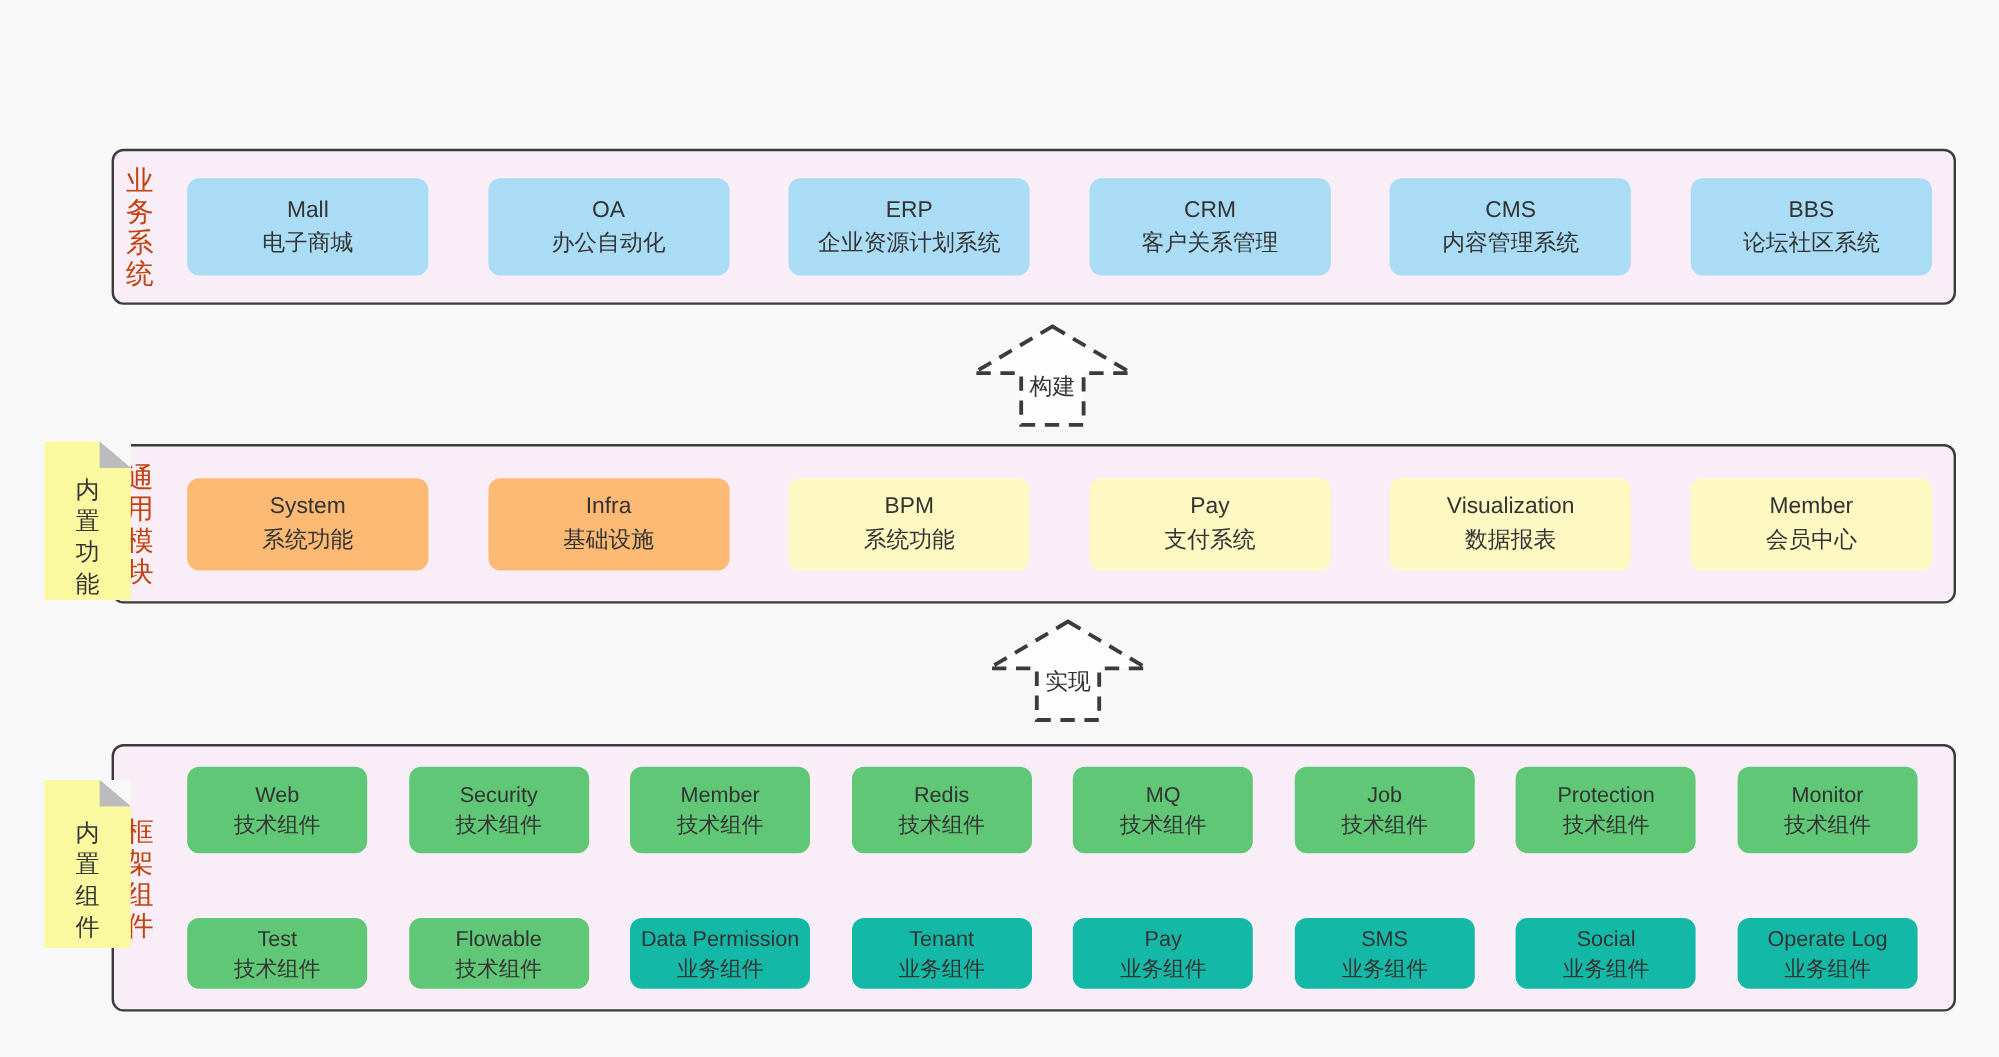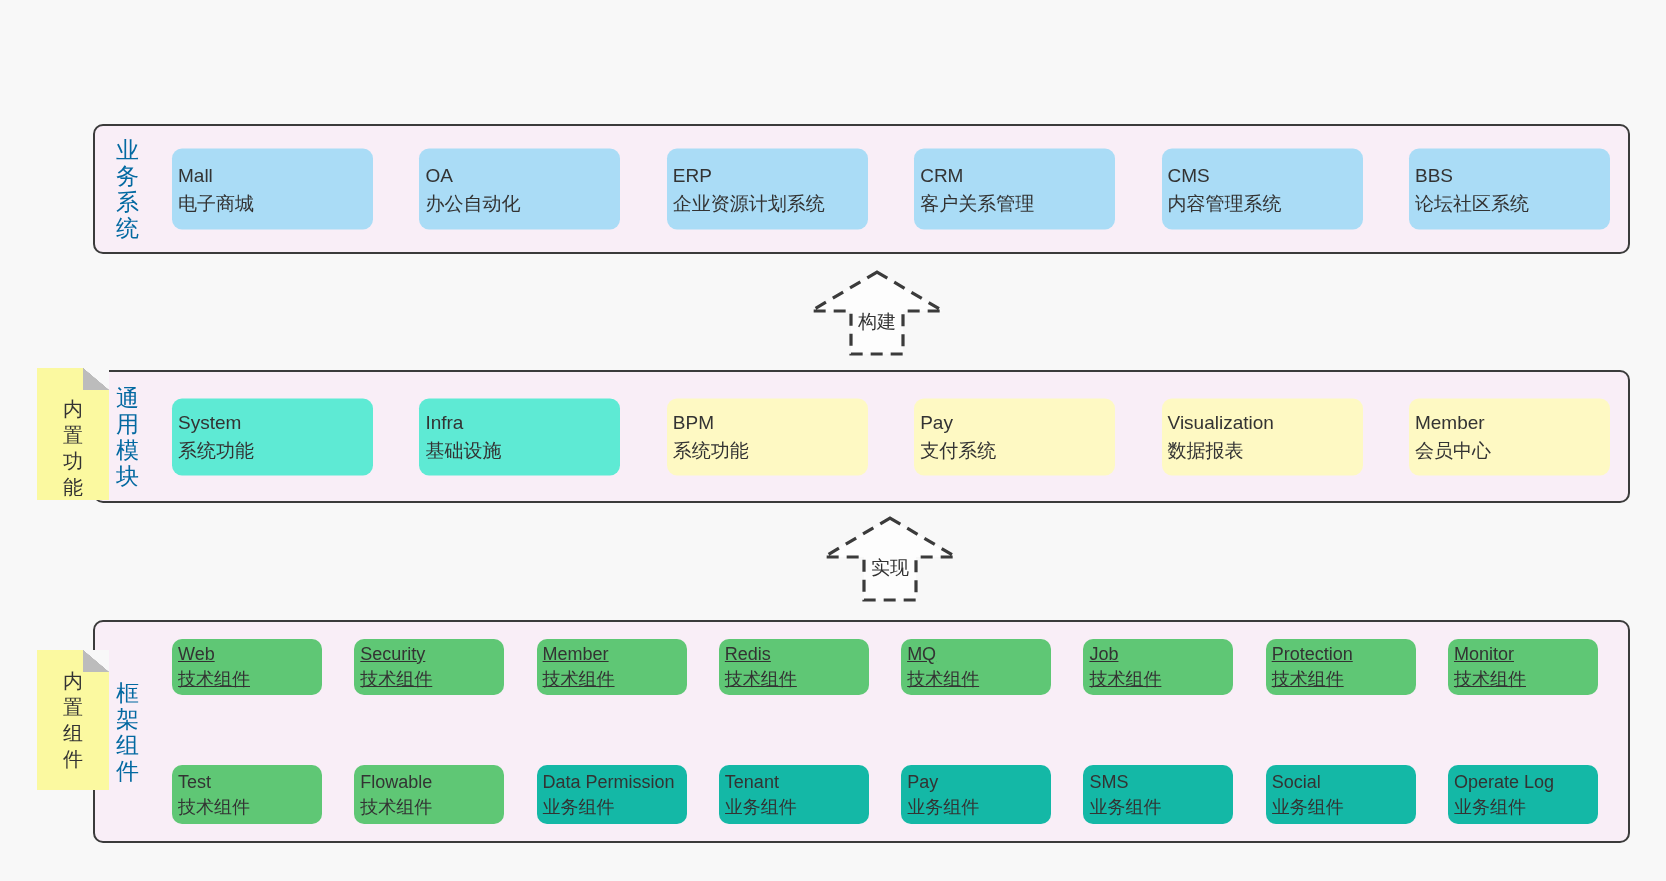--- a/index.html
+++ b/index.html
@@ -29,54 +29,53 @@
   #band-business   { top: 124px; height: 130px; }
   #band-modules    { top: 370px; height: 133px; }
   #band-components { top: 620px; height: 223px; }
 
   .side-label {
     position: absolute;
     left: 10px;
     top: 50%;
     transform: translateY(-50%);
     width: 34px;
-    text-align: right;
+    text-align: left;
     font-size: 23px;
     line-height: 26px;
     word-break: break-all;
-    color: #0369a1;
+    color: #c2410c;
   }
 
   
   .box-row {
     position: absolute;
     left: 61px;
     right: 18px;
     top: 50%;
     transform: translateY(-50%);
     display: flex;
     justify-content: space-between;
   }
   .box {
     display: flex;
     flex-direction: column;
     justify-content: center;
-    align-items: flex-start;
+    align-items: center;
     text-align: center;
     border-radius: 10px;
     font-size: 19px;
     line-height: 28px;
     box-sizing: border-box;
     padding: 2px 6px;
-    margin-left: 16px;
   }
   .box.wide { width: 201px; height: 81px; }
   #band-modules .box.wide { height: 77px; }
   .box.blue  { background: #aadcf6; }
-  .box.red   { background: #5eead4; }
+  .box.red   { background: #fdba74; }
   .box.pink  { background: #fef9c3; }
   .box.green { background: #5fc775; }
   .box.lgreen{ background: #14b8a6; }
 
   
   .grid {
     position: absolute;
     left: 61px;
     right: 30px;
     top: 17px;
@@ -88,21 +87,21 @@
   .grid-row {
     display: flex;
     justify-content: space-between;
   }
   .box.cell {
     width: 150px;
     height: 59px;
     font-size: 18px;
     line-height: 25px;
   }
-  .grid-row.first .box.cell { height: 56px; text-decoration: underline; }
+  .grid-row.first .box.cell { height: 72px; }
 
   
   .note {
     position: absolute;
     left: 37px;
     width: 72px;
     background: #fbf9a0;
     z-index: 3;
     box-sizing: border-box;
   }
@@ -115,21 +114,21 @@
     background: linear-gradient(to bottom left, #f8f8f8 49%, #bcbcbc 50%);
   }
   .note-text {
     margin: 28px auto 0 auto;
     width: 22px;
     text-align: center;
     font-size: 20px;
     line-height: 26px;
     word-break: break-all;
   }
-  #note-components .note-text { margin-top: 18px; }
+  #note-components .note-text { margin-top: 32px; }
 
   
   .arrow { position: absolute; }
   #arrow-build     { left: 807px; top: 269px; }
   #arrow-implement { left: 820px; top: 515px; }
   .arrow path {
     fill: #fdfdfd;
     stroke: #3b3b3b;
     stroke-width: 3.2;
     stroke-dasharray: 12 8;

